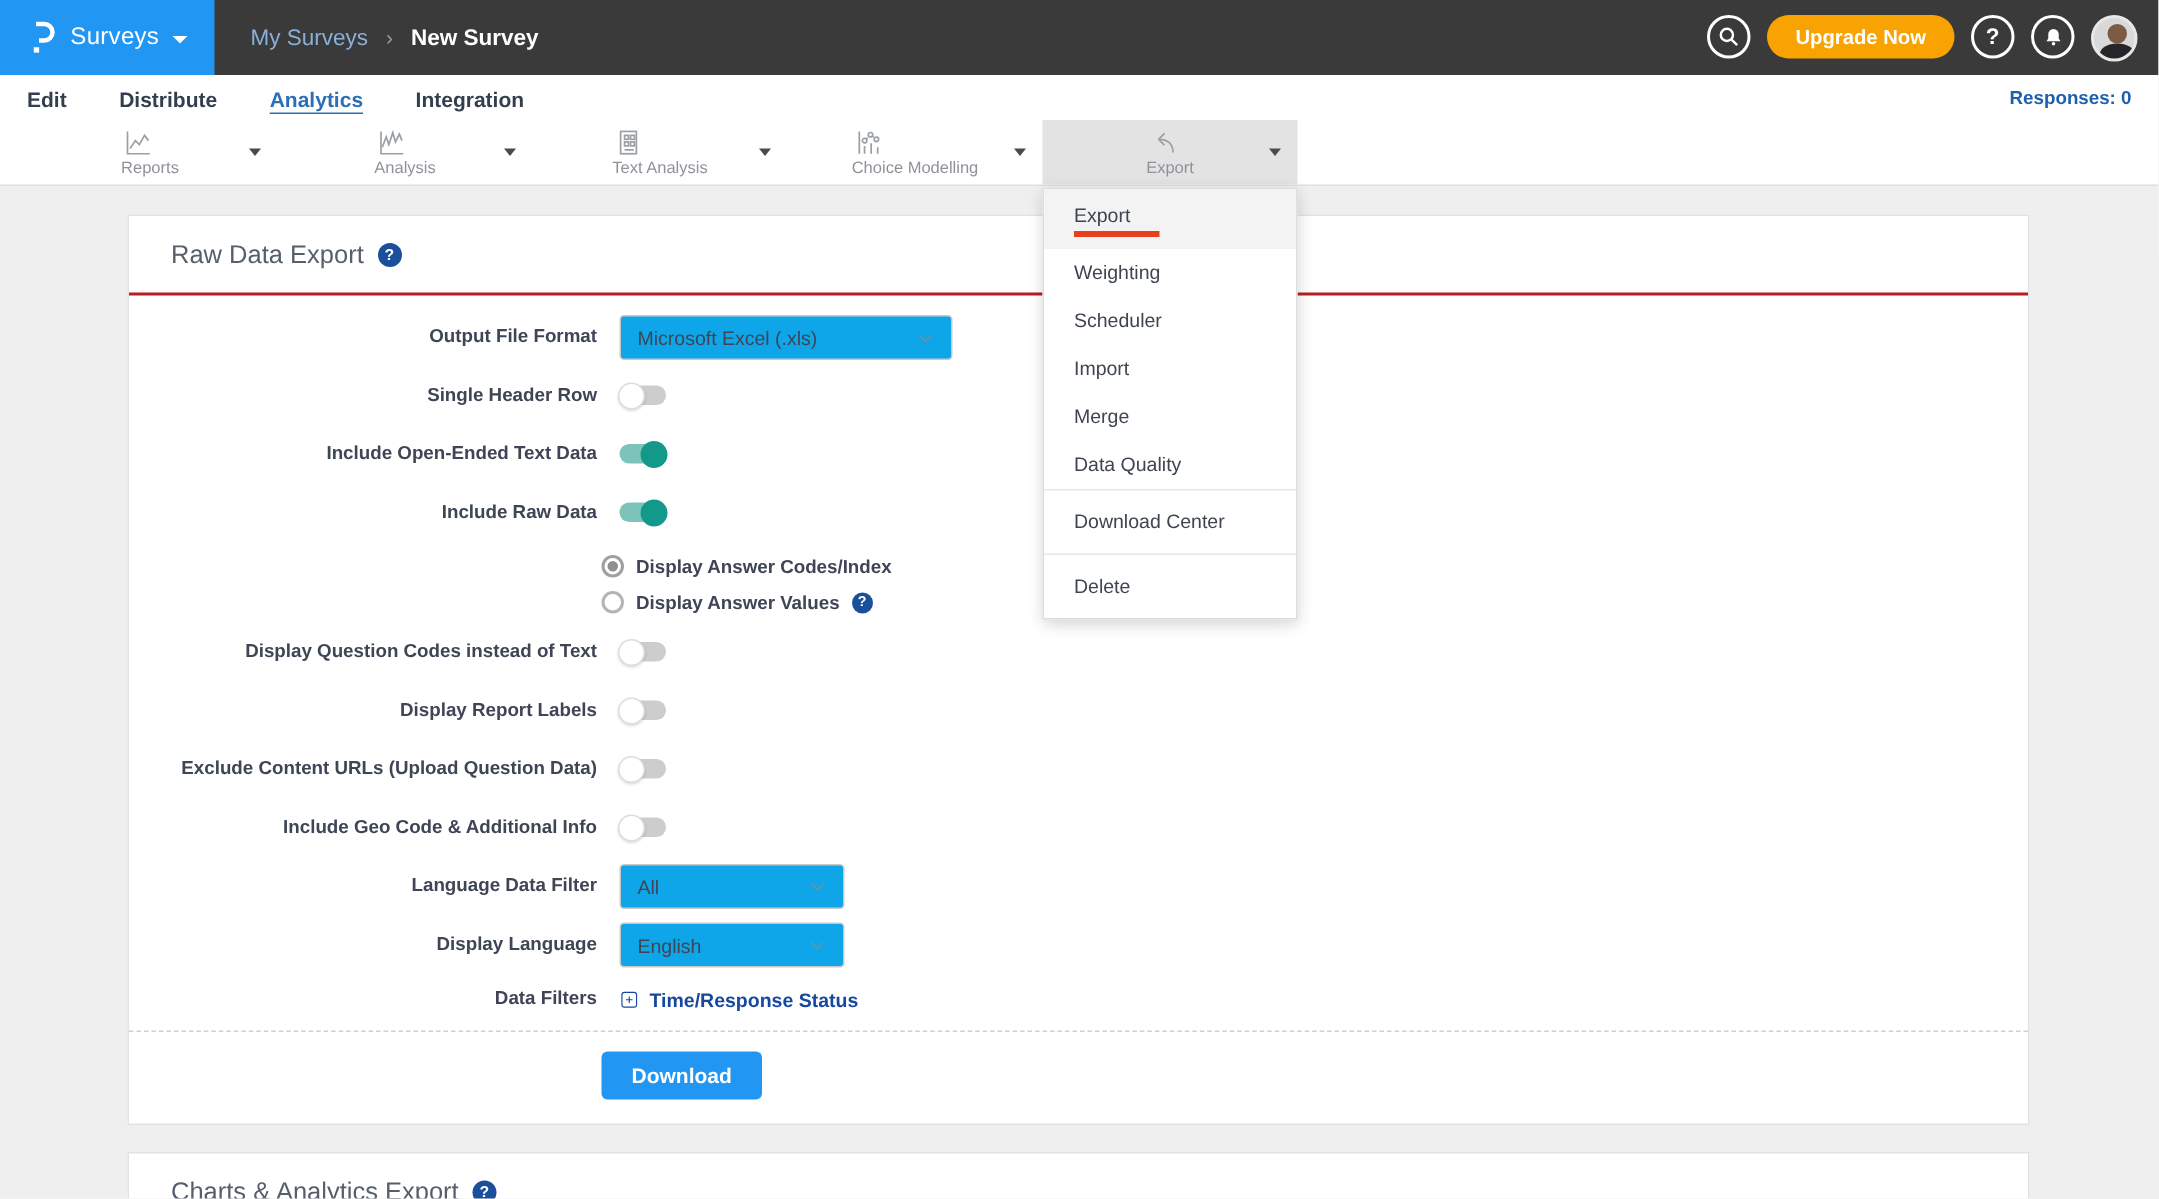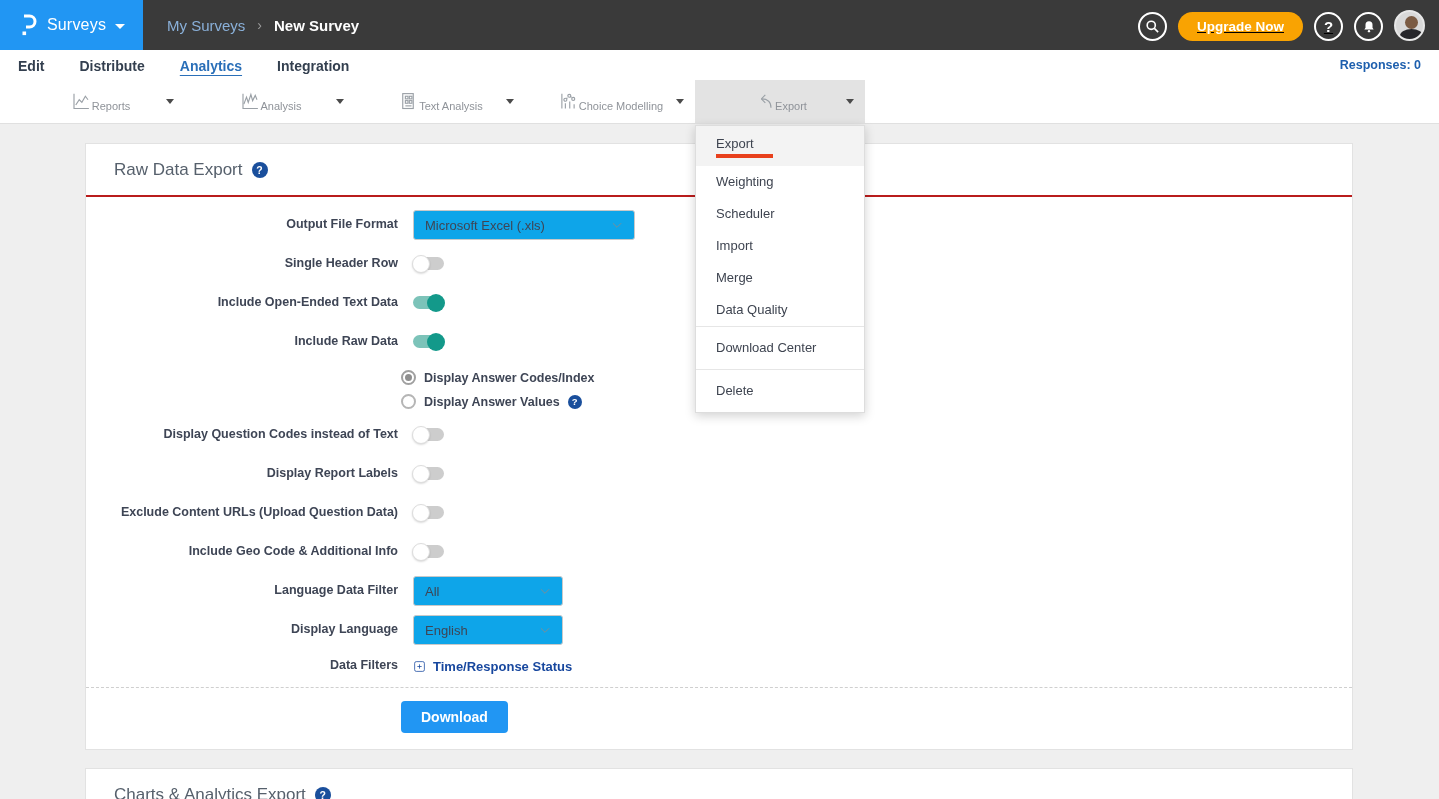--- a/index.html
+++ b/index.html
@@ -11,21 +11,21 @@
   .logo-block { width:143px; height:50px; background:#2196f3; display:flex;
                 align-items:center; justify-content:center; gap:9px; color:#fff; cursor:pointer; }
   .logo-mark { width:20px; height:24px; }
   .logo-text { font-size:16px; font-weight:400; letter-spacing:.2px; }
   .dd-caret { width:0; height:0; border-left:5px solid transparent; border-right:5px solid transparent;
               border-top:5px solid #fff; margin-top:2px; }
   .breadcrumb { display:flex; align-items:center; gap:12px; margin-left:24px; }
   .crumb-parent { color:#8ab0d9; font-size:15px; cursor:pointer; }
   .crumb-sep { color:#9b9b9b; font-size:14px; }
   .crumb-current { color:#ffffff; font-size:15px; font-weight:bold; }
-  .topbar-right { margin-left:auto; display:flex; align-items:flex-end; gap:11px; margin-right:14px;text-decoration:underline; }
+  .topbar-right { margin-left:auto; display:flex; align-items:flex-start; gap:11px; margin-right:14px; }
   .circle-btn { width:29px; height:29px; border:2px solid #fff; border-radius:50%;
                 display:flex; align-items:center; justify-content:center; color:#fff;
                 background:transparent; cursor:pointer; flex-shrink:0; }
   .circle-btn.qmark { font-size:15px; font-weight:bold; }
   .upgrade-btn { background:#f9a302; border:none; color:#fff; font-weight:bold; font-size:13.5px;
                  height:29px; padding:0 19px; border-radius:15px; cursor:pointer;
                  font-family:"Liberation Sans",sans-serif; }
   .avatar { width:31px; height:31px; border-radius:50%; background:#d9d9d9; position:relative;
             overflow:hidden; border:2px solid #e8e8e8; cursor:pointer; }
   .avatar::before { content:""; position:absolute; left:9px; top:4px; width:13px; height:13px;
@@ -39,21 +39,21 @@
          padding-top:2px; }
   .tab.active { color:#2a6fb8; text-decoration:underline; text-underline-offset:4px; }
   .responses { margin-left:auto; color:#1d5fae; font-size:12.5px; font-weight:600; }
 
   
   .toolbar { height:44px; background:#fff; border-bottom:1px solid #e0e0e0; display:flex;
              padding-left:15px; position:relative; }
   .tool-group { width:170px; height:43px; position:relative; display:flex; align-items:center;
                 justify-content:center; }
   .tool-group.active { background:#e3e3e3; }
-  .tool-item { display:flex; align-items:flex-end; cursor:pointer; }
+  .tool-item { display:flex; flex-direction:column; align-items:flex-start; cursor:pointer; }
   .tool-item svg { width:22px; height:21px; stroke:#9aa0a6; fill:none; stroke-width:1.3; }
   .tool-label { font-size:11px; color:#8f9399; margin-top:0px; white-space:nowrap; }
   .tool-caret { position:absolute; right:11px; top:19px; width:0; height:0; cursor:pointer;
                 border-left:4.5px solid transparent; border-right:4.5px solid transparent;
                 border-top:5px solid #4a4a4a; }
 
   
   .content { position:relative; height:675px; background:#efefef; }
   .card { width:1268px; margin-left:85px; background:#fff; border:1px solid #e2e2e2; }
   .card1 { margin-top:19px; }

